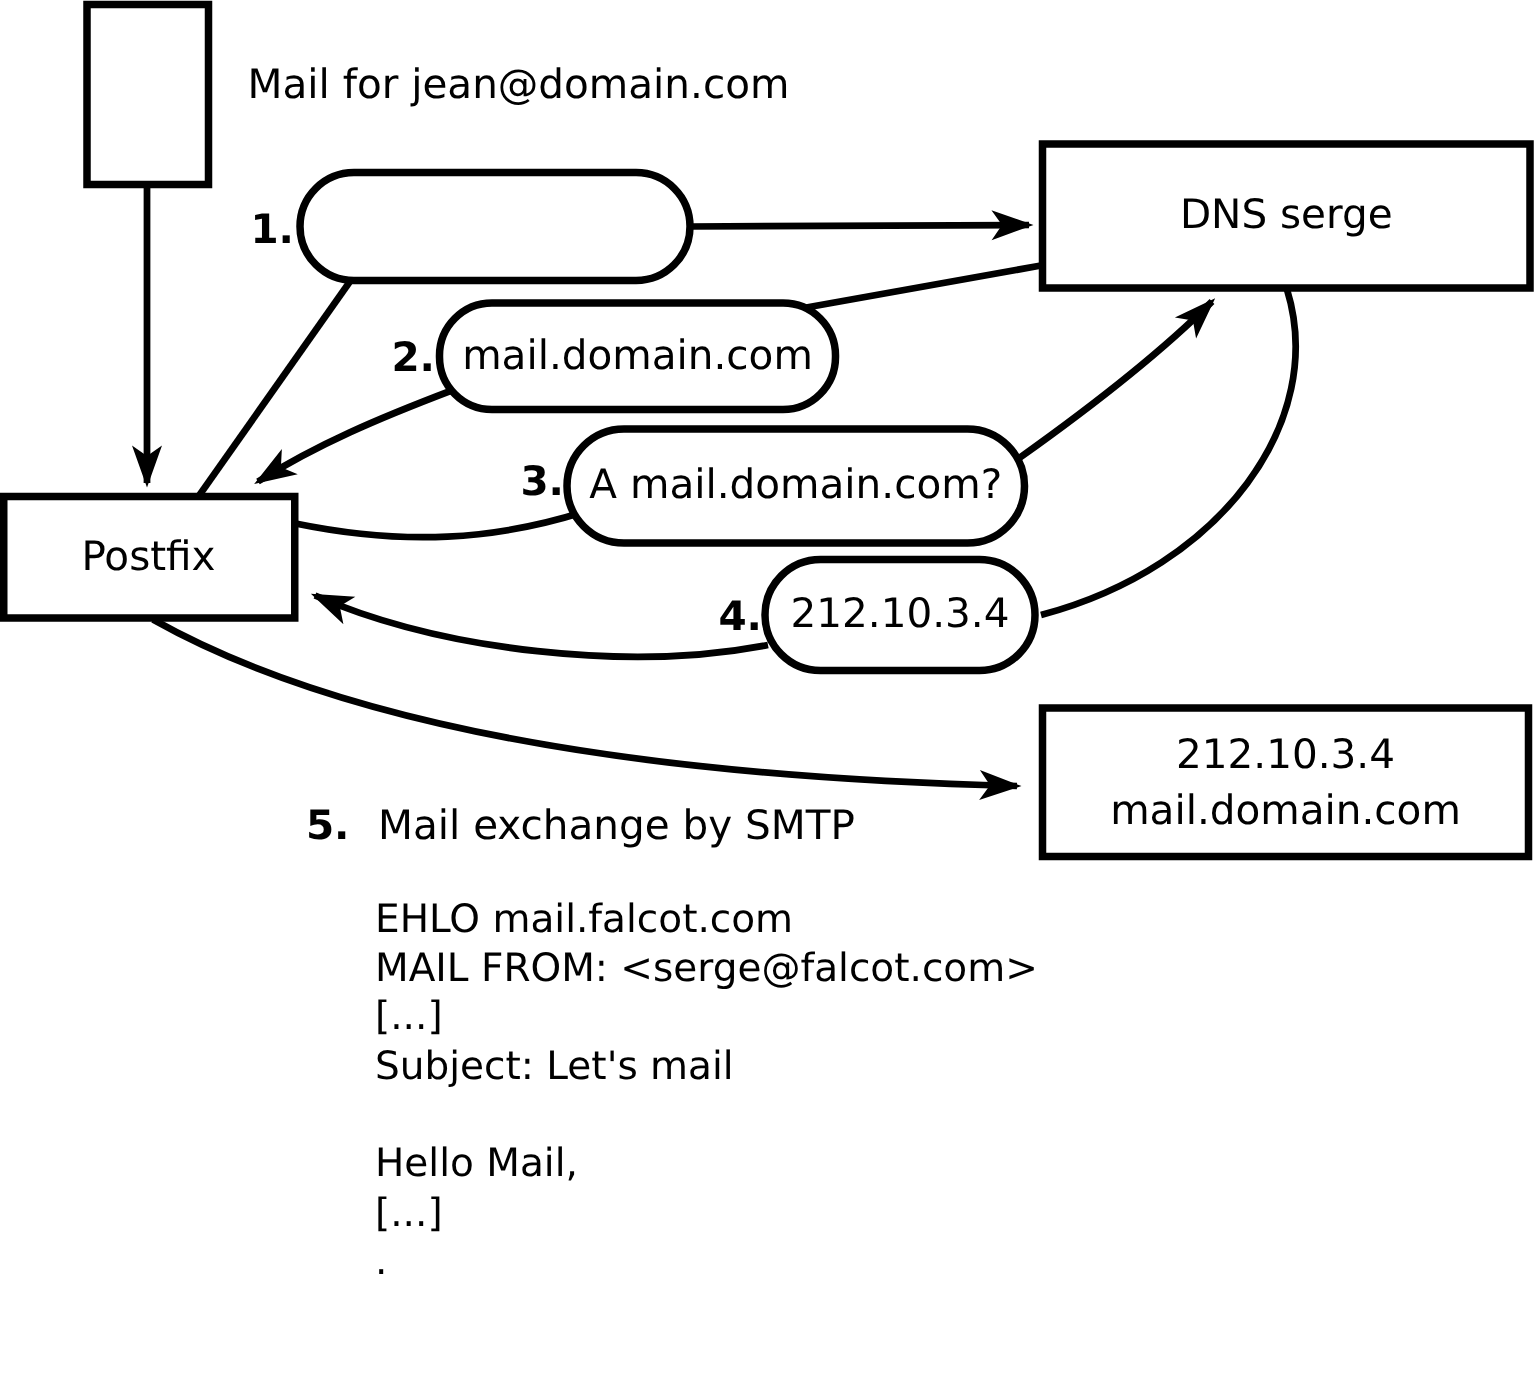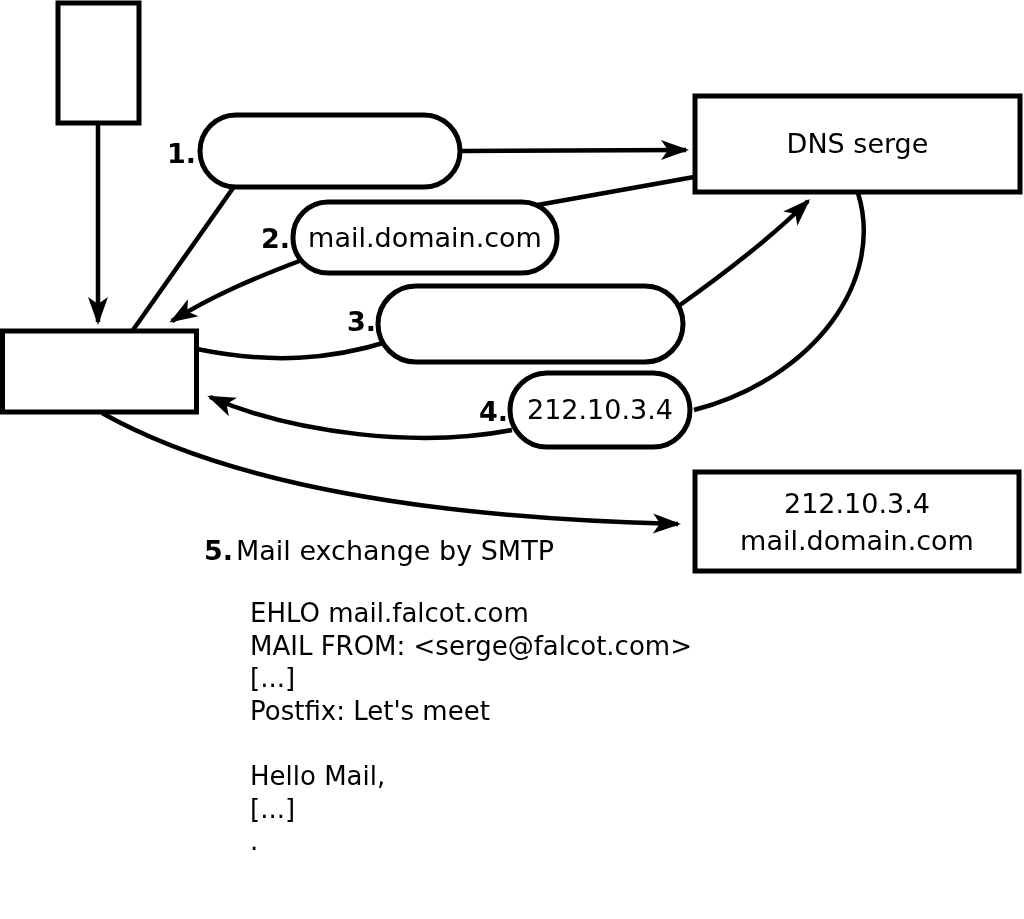--- a/index.html
+++ b/index.html
@@ -88,46 +88,49 @@
     <path d="M858,193 C885,280 815,378 694,410" fill="none" stroke="#000000" stroke-width="4.5"></path>
     <path d="M512,430 C420,448 295,434 210,397" fill="none" stroke="#000000" stroke-width="4.5" marker-end="url(#arrow)"></path>
     <path d="M102,413 C230,485 430,518 678,524" fill="none" stroke="#000000" stroke-width="4.5" marker-end="url(#arrow)"></path>
 
     <rect x="200" y="115" width="260" height="72" rx="36" ry="36" fill="#ffffff" stroke="#000000" stroke-width="5"></rect>
     <rect x="293" y="202" width="264" height="71" rx="35" ry="35" fill="#ffffff" stroke="#000000" stroke-width="5"></rect>
     <rect x="378" y="286" width="305" height="76" rx="38" ry="38" fill="#ffffff" stroke="#000000" stroke-width="5"></rect>
     <rect x="510" y="373" width="180" height="74" rx="37" ry="37" fill="#ffffff" stroke="#000000" stroke-width="5"></rect>
   </svg>
 
+  <div class="lbl" style="left:165px; top:42px;">Mail for jean@domain.com</div>
 
   <div class="lbl num" style="left:150px; top:139px; width:46px;">1.</div>
 
   <div class="lbl num" style="left:244px; top:224px; width:46px;">2.</div>
   <div class="lbl pill-lbl" style="left:293px; top:202px; width:264px; height:71px;">mail.domain.com</div>
 
   <div class="lbl num" style="left:330px; top:307px; width:46px;">3.</div>
+  <div class="lbl pill-lbl" style="left:378px; top:286px; width:305px; height:76px;">A mail.domain.com?</div>
 
   <div class="lbl num" style="left:462px; top:397px; width:46px;">4.</div>
   <div class="lbl pill-lbl" style="left:510px; top:373px; width:180px; height:74px;">212.10.3.4</div>
 
+  <div class="lbl node-lbl" style="left:2px; top:331px; width:194px; height:81px;">Postfix</div>
 
   <div class="lbl node-lbl" style="left:695px; top:96px; width:325px; height:96px;">DNS serge</div>
 
   <div class="lbl two-line" style="left:695px; top:472px; width:324px; height:99px;">
     <div>212.10.3.4</div>
     <div>mail.domain.com</div>
   </div>
 
   <div class="lbl num" style="left:187px; top:536px; width:46px;">5.</div>
-  <div class="lbl" style="left:236px; top:536px;">Mail exchange by SMTP</div>
+  <div class="lbl" style="left:252px; top:536px;">Mail exchange by SMTP</div>
 
   <div id="smtp-block">
     <div class="smtp-line">EHLO mail.falcot.com</div>
     <div class="smtp-line">MAIL FROM: &lt;serge@falcot.com&gt;</div>
     <div class="smtp-line">[...]</div>
-    <div class="smtp-line">Postfix: Let's meet</div>
+    <div class="smtp-line">Subject: Let's mail</div>
     <div class="smtp-line"></div>
     <div class="smtp-line">Hello Mail,</div>
     <div class="smtp-line">[...]</div>
     <div class="smtp-line">.</div>
   </div>
 
 </div>
 
 </body></html>

